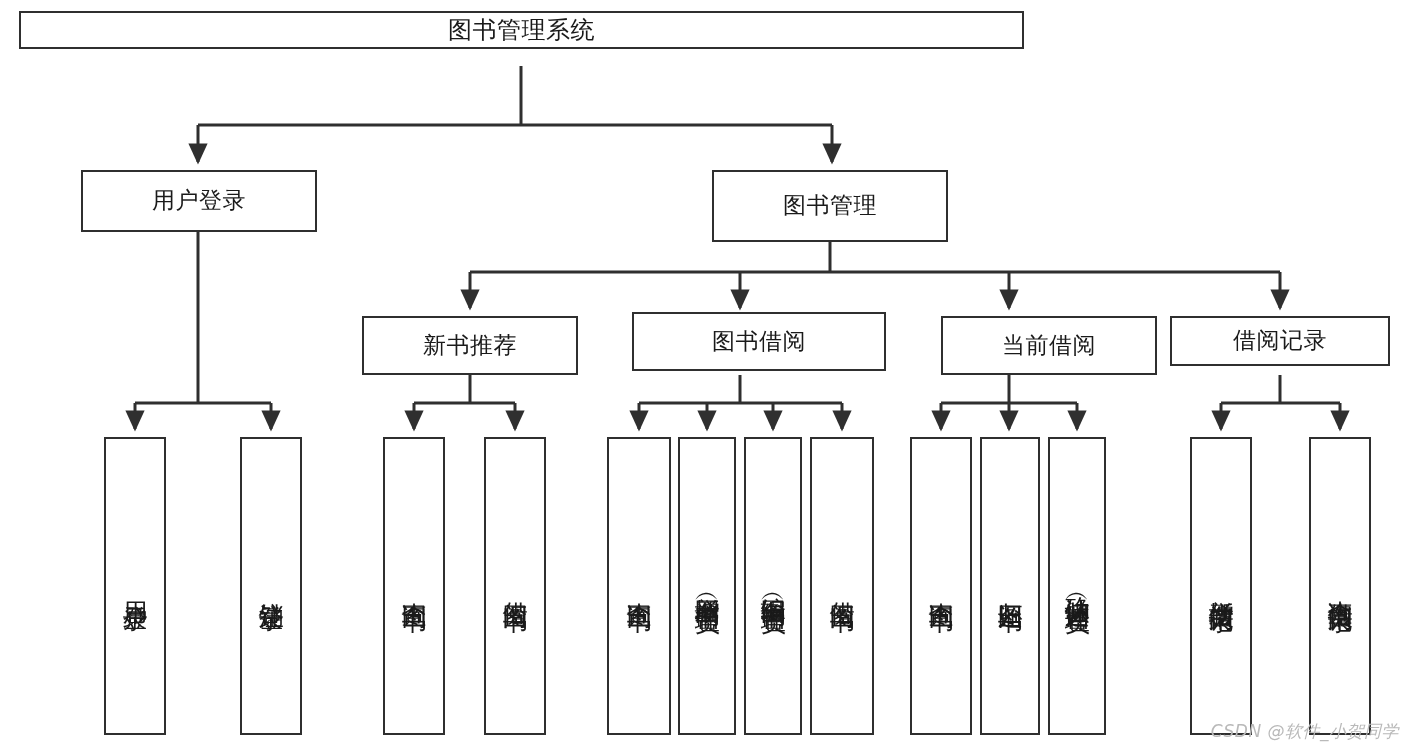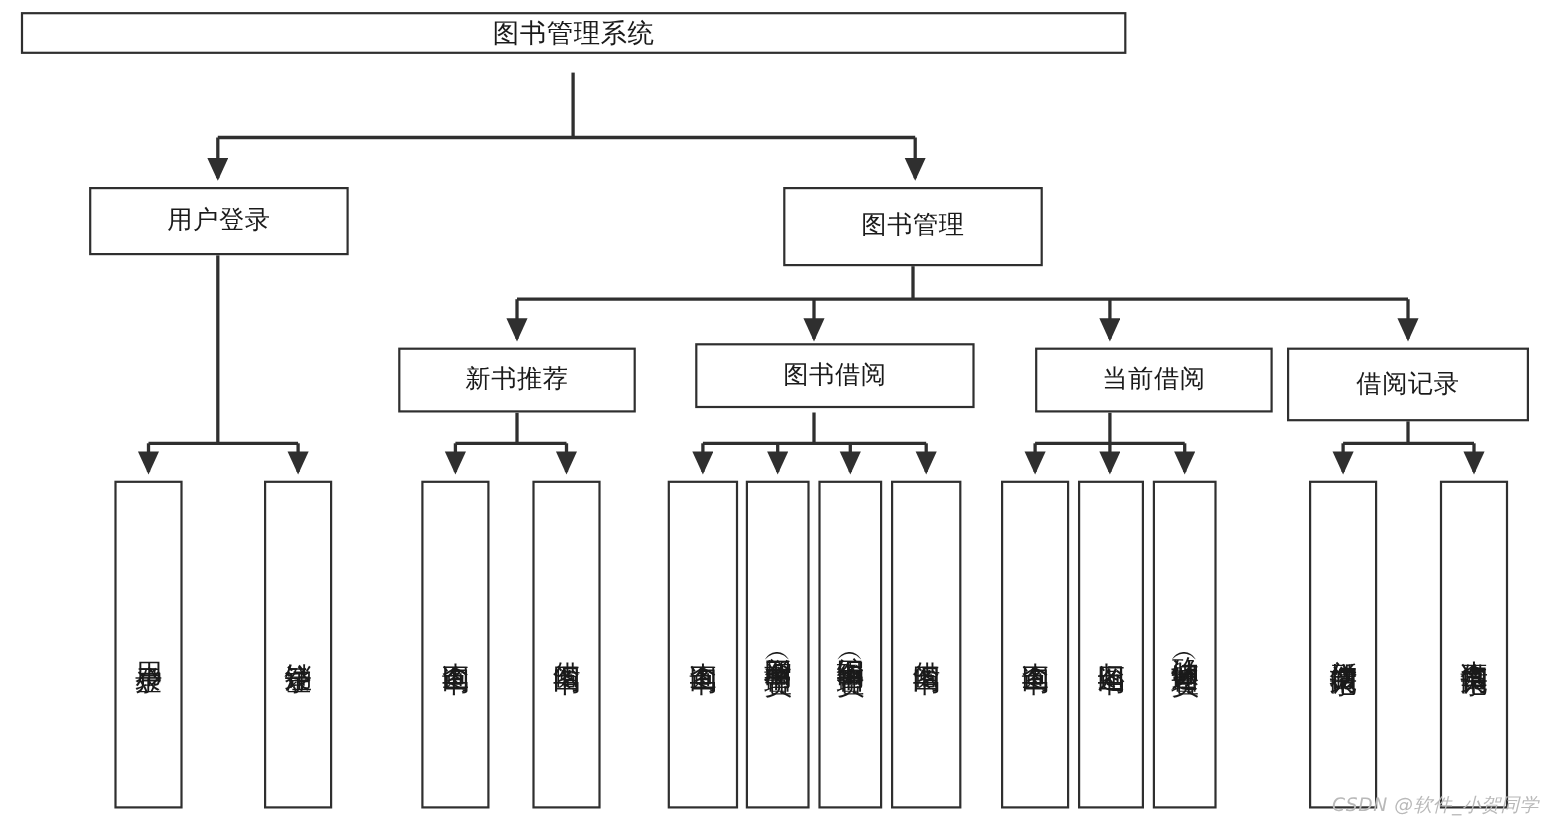--- a/index.html
+++ b/index.html
@@ -142,21 +142,21 @@
 
   <div class="node horiz" style="left:362px; top:316px; width:216px; height:59px;">
     <span class="label">新书推荐</span>
   </div>
   <div class="node horiz" style="left:632px; top:312px; width:254px; height:59px;">
     <span class="label">图书借阅</span>
   </div>
   <div class="node horiz" style="left:922px; top:316px; width:216px; height:59px;margin-left:19px;">
     <span class="label">当前借阅</span>
   </div>
-  <div class="node horiz" style="left:1170px; top:316px; width:220px; height:67px;">
+  <div class="node horiz" style="left:1170px; top:316px; width:220px; height:50px;">
     <span class="label">借阅记录</span>
   </div>
 
   <div class="node vert" style="left:104px; top:437px; width:62px; height:298px;">
     <span class="label">用户登录</span>
   </div>
   <div class="node vert" style="left:240px; top:437px; width:62px; height:298px;">
     <span class="label">注销登录</span>
   </div>
 

